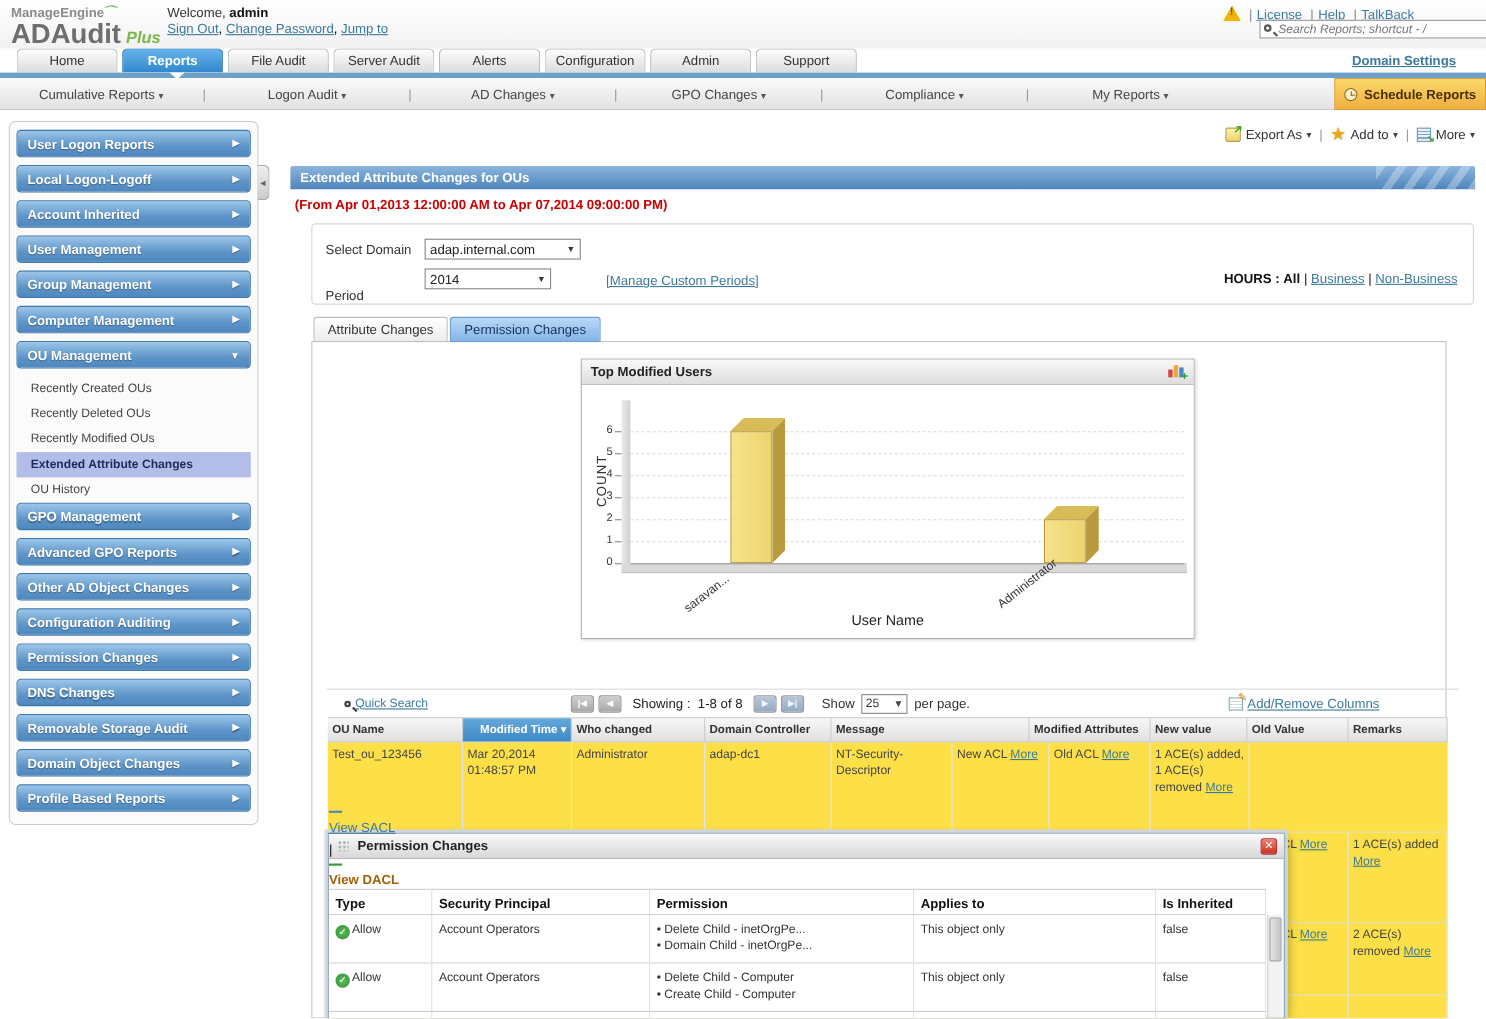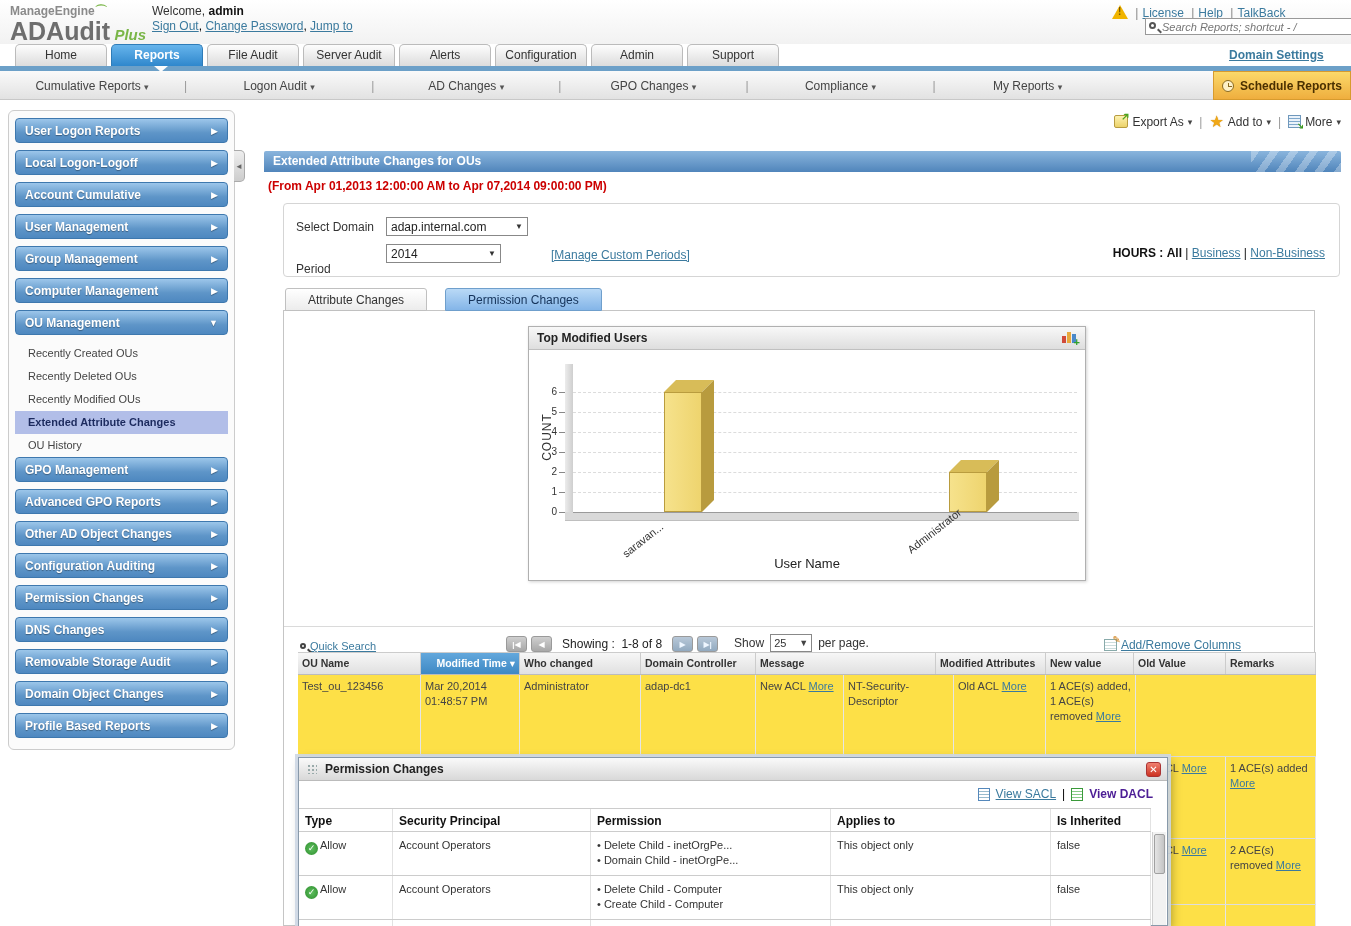--- a/index.html
+++ b/index.html
@@ -71,21 +71,21 @@
   #filterbox { position:absolute; left:283px; top:203px; width:1057px; height:74px; border:1px solid #d5d5d5; border-radius:4px; background:#fff; font-size:12px; color:#333; }
   .fld-label { position:absolute; font-size:12px; color:#333; }
   .selectbox { position:absolute; height:19px; border:1px solid #888; background:#fff; font-size:12px; color:#222; display:flex; align-items:center; justify-content:space-between; padding:0 4px; cursor:pointer; }
   .selectbox .caret { font-size:8px; color:#333; }
   #manage-periods { position:absolute; left:267px; top:44px; font-size:12px; }
   #hours-line { position:absolute; right:14px; top:42px; font-size:12px; color:#111; }
   #hours-line b { font-weight:bold; }
 
   
   #view-tabs { position:absolute; left:285px; top:288px; display:flex; z-index:3; }
-  .vtab { height:23px; line-height:22px; padding:0 22px; font-size:12px; color:#333; background:linear-gradient(#fff,#ececec); border:1px solid #c0c0c0; border-radius:3px 3px 0 0; margin-right:18px; cursor:pointer; }
+  .vtab { height:23px; line-height:22px; padding:0 12px; font-size:12px; color:#333; background:linear-gradient(#fff,#ececec); border:1px solid #c0c0c0; border-radius:3px 3px 0 0; margin-right:2px; cursor:pointer; }
   .vtab.active { background:linear-gradient(#b9d9f6,#84b5e8); border-color:#6f9fcc; color:#15335a; }
 
   
   #content-panel { position:absolute; left:283px; top:310px; width:1032px; height:616px; background:#fff; border:1px solid #c5c5c5; }
 
   
   #chart-panel { position:absolute; left:244px; top:15px; width:558px; height:255px; border:1px solid #b0b0b0; box-shadow:1px 1px 3px rgba(0,0,0,.18); background:#fff; }
   #chart-header { height:23px; background:linear-gradient(#f8f8f8,#dedede); border-bottom:1px solid #c0c0c0; font-size:12px; font-weight:bold; color:#222; line-height:22px; padding-left:8px; }
   #chart-type-icon { position:absolute; right:6px; top:3px; width:17px; height:16px; cursor:pointer; }
   #chart-type-icon .b1,#chart-type-icon .b2,#chart-type-icon .b3 { position:absolute; bottom:3px; width:4px; }
@@ -101,21 +101,21 @@
   .ytick { position:absolute; left:30px; width:6px; border-top:1px solid #888; }
   .ylab { position:absolute; left:12px; width:16px; text-align:right; font-size:10px; color:#333; }
   #ylabel-count { position:absolute; left:-6px; top:80px; font-size:12px; color:#333; transform:rotate(-90deg); letter-spacing:1px; }
   .bar-face { position:absolute; background:linear-gradient(90deg,#f6e28c,#eed46e); border:1px solid #b99c3e; }
   .bar-top { position:absolute; background:#d8bc58; }
   .bar-side { position:absolute; background:#b89b3e; }
   .xlab { position:absolute; font-size:11px; color:#333; transform:rotate(-38deg); transform-origin:left top; white-space:nowrap; }
   #xaxis-title { position:absolute; left:0; width:556px; top:206px; text-align:center; font-size:13px; color:#222; }
 
   
-  #gridbar { position:absolute; left:0; top:315px; width:1029px; height:26px; border-top:1px solid #dadada; display:flex; align-items:flex-end; font-size:11px; color:#333; }
+  #gridbar { position:absolute; left:13px; top:315px; width:1029px; height:26px; border-top:1px solid #dadada; display:flex; align-items:center; font-size:11px; color:#333; }
   #quick-search { margin-left:16px; display:flex; align-items:center; gap:4px; }
   #quick-search .mag { width:6px; height:6px; border:2px solid #444; border-radius:50%; position:relative; }
   #quick-search .mag:after { content:""; position:absolute; left:5px; top:5px; width:5px; height:2px; background:#444; transform:rotate(45deg); }
   .pgbtn { width:21px; height:16px; border:1px solid #9a9a9a; border-radius:3px; background:linear-gradient(#cfcfcf,#a8a8a8); color:#fff; font-size:8px; font-weight:bold; display:inline-flex; align-items:center; justify-content:center; margin:0 2px; cursor:pointer; }
   .pgbtn.on { background:linear-gradient(#b8c8d8,#92aac0); color:#eef6ff; }
   #paging { margin-left:128px; display:flex; align-items:center; }
   #paging .txt { margin:0 8px; font-size:12px; color:#222; }
   #show-area { margin-left:14px; display:flex; align-items:center; gap:6px; font-size:12px; }
   .mini-select { height:18px; min-width:42px; border:1px solid #888; background:#fff; display:inline-flex; align-items:center; justify-content:space-between; padding:0 3px; font-size:11px; cursor:pointer; }
   #addremove { position:absolute; right:72px; display:flex; align-items:center; gap:4px; font-size:12px; }
@@ -129,24 +129,24 @@
   .g-hcell.sorted { background:linear-gradient(#63a8dc,#3e88c4); color:#fff;text-align:right; }
   .g-row { display:flex; border-bottom:1px solid #ddd; background:#fde047; }
   .g-cell { padding:4px; border-right:1px solid #e5e5e5; overflow:hidden; line-height:1.35; }
 
   
   #popup { position:absolute; left:298px; top:757px; width:870px; height:169px; background:#fff; border:1px solid #8899aa; box-shadow:0 0 0 3px rgba(205,215,228,.9), 3px 4px 10px rgba(0,0,0,.35); z-index:10; }
   #popup-titlebar { height:23px; background:linear-gradient(#fafafa,#d8d8d8); border-bottom:1px solid #bbb; display:flex; align-items:center; padding:0 6px; }
   .dots-icon { width:10px; height:10px; margin:0 8px 0 2px; background:radial-gradient(#9aa 1px, transparent 1.2px); background-size:4px 4px; }
   #popup-title { font-size:12px; font-weight:bold; color:#222; flex:1; }
   #popup-close { width:15px; height:15px; border:1px solid #a33; border-radius:3px; background:linear-gradient(#f08070,#cc3322); color:#fff; font-size:10px; font-weight:bold; line-height:13px; text-align:center; cursor:pointer; }
-  #popup-toolbar { height:26px; display:flex; align-items:center; justify-content:flex-end; gap:6px; padding-right:14px; font-size:12px; }
+  #popup-toolbar { height:26px; display:flex; align-items:flex-start; justify-content:flex-end; gap:6px; padding-right:14px; font-size:12px;flex-direction:column; }
   .acl-icon { width:12px; height:13px; border:1px solid #5588bb; background:repeating-linear-gradient(#fff 0 2px,#9bc 2px 3px); }
   .acl-icon.green { border-color:#3a9a3a; background:repeating-linear-gradient(#fff 0 2px,#8c8 2px 3px); }
-  #view-dacl { font-weight:bold; color:#4c1d95; cursor:pointer; }
+  #view-dacl { font-weight:bold; color:#a16207; cursor:pointer; }
   #popup-table { position:absolute; left:0; top:50px; width:852px; font-size:11px; color:#333; }
   .p-hrow { display:flex; height:24px; border-top:1px solid #ccc; border-bottom:1px solid #ccc; background:#fff; }
   .p-hcell { font-weight:bold; font-size:12px; color:#111; padding:5px 6px 0 6px; border-right:1px solid #e2e2e2; }
   .p-row { display:flex; border-bottom:1px solid #ccc; background:#fff; }
   .p-cell { padding:6px; border-right:1px solid #e2e2e2; line-height:1.4; }
   .allow-ic { display:inline-block; width:13px; height:13px; border-radius:50%; background:radial-gradient(#5fc05f,#2c8c2c); color:#fff; font-size:9px; font-weight:bold; text-align:center; line-height:13px; margin-right:2px; vertical-align:-2px; }
   #popup-scroll { position:absolute; right:1px; top:74px; width:14px; height:93px; background:#f2f2f2; border-left:1px solid #d0d0d0; }
   #popup-thumb { position:absolute; left:1px; top:2px; width:11px; height:40px; background:linear-gradient(90deg,#e4e4e4,#c4c4c4); border:1px solid #a0a0a0; border-radius:2px; }
 </style>
 </head>
@@ -212,21 +212,21 @@
   <div id="sidebar">
       <div class="side-btn">
         <span>User Logon Reports</span>
         <span class="arr">▶</span>
       </div>
       <div class="side-btn">
         <span>Local Logon-Logoff</span>
         <span class="arr">▶</span>
       </div>
       <div class="side-btn">
-        <span>Account Cumulative</span>
+        <span>Account Inherited</span>
         <span class="arr">▶</span>
       </div>
       <div class="side-btn">
         <span>User Management</span>
         <span class="arr">▶</span>
       </div>
       <div class="side-btn">
         <span>Group Management</span>
         <span class="arr">▶</span>
       </div>
@@ -412,22 +412,22 @@
           <div class="g-hcell" style="width: 110px;">Modified Attributes</div>
           <div class="g-hcell" style="width: 88px;">New value</div>
           <div class="g-hcell" style="width: 92px;">Old Value</div>
           <div class="g-hcell" style="width: 90px;">Remarks</div>
         </div>
         <div class="g-row" style="height: 82px;">
           <div class="g-cell" style="width: 123px;">Test_ou_123456</div>
           <div class="g-cell" style="width: 99px;">Mar 20,2014 01:48:57 PM</div>
           <div class="g-cell" style="width: 121px;">Administrator</div>
           <div class="g-cell" style="width: 115px;">adap-dc1</div>
+          <div class="g-cell" style="width: 110px;">NT-Security-Descriptor</div>
           <div class="g-cell" style="width: 88px;">New ACL <a>More</a></div>
-          <div class="g-cell" style="width: 110px;">NT-Security-Descriptor</div>
           <div class="g-cell" style="width: 92px;">Old ACL <a>More</a></div>
           <div class="g-cell" style="width: 90px;">1 ACE(s) added, 1 ACE(s) removed <a>More</a></div>
         </div>
         <div class="g-row" style="height: 82px;">
           <div class="g-cell" style="width: 123px;"></div>
           <div class="g-cell" style="width: 99px;"></div>
           <div class="g-cell" style="width: 121px;"></div>
           <div class="g-cell" style="width: 115px;"></div>
           <div class="g-cell" style="width: 180px;"></div>
           <div class="g-cell" style="width: 110px;"></div>

